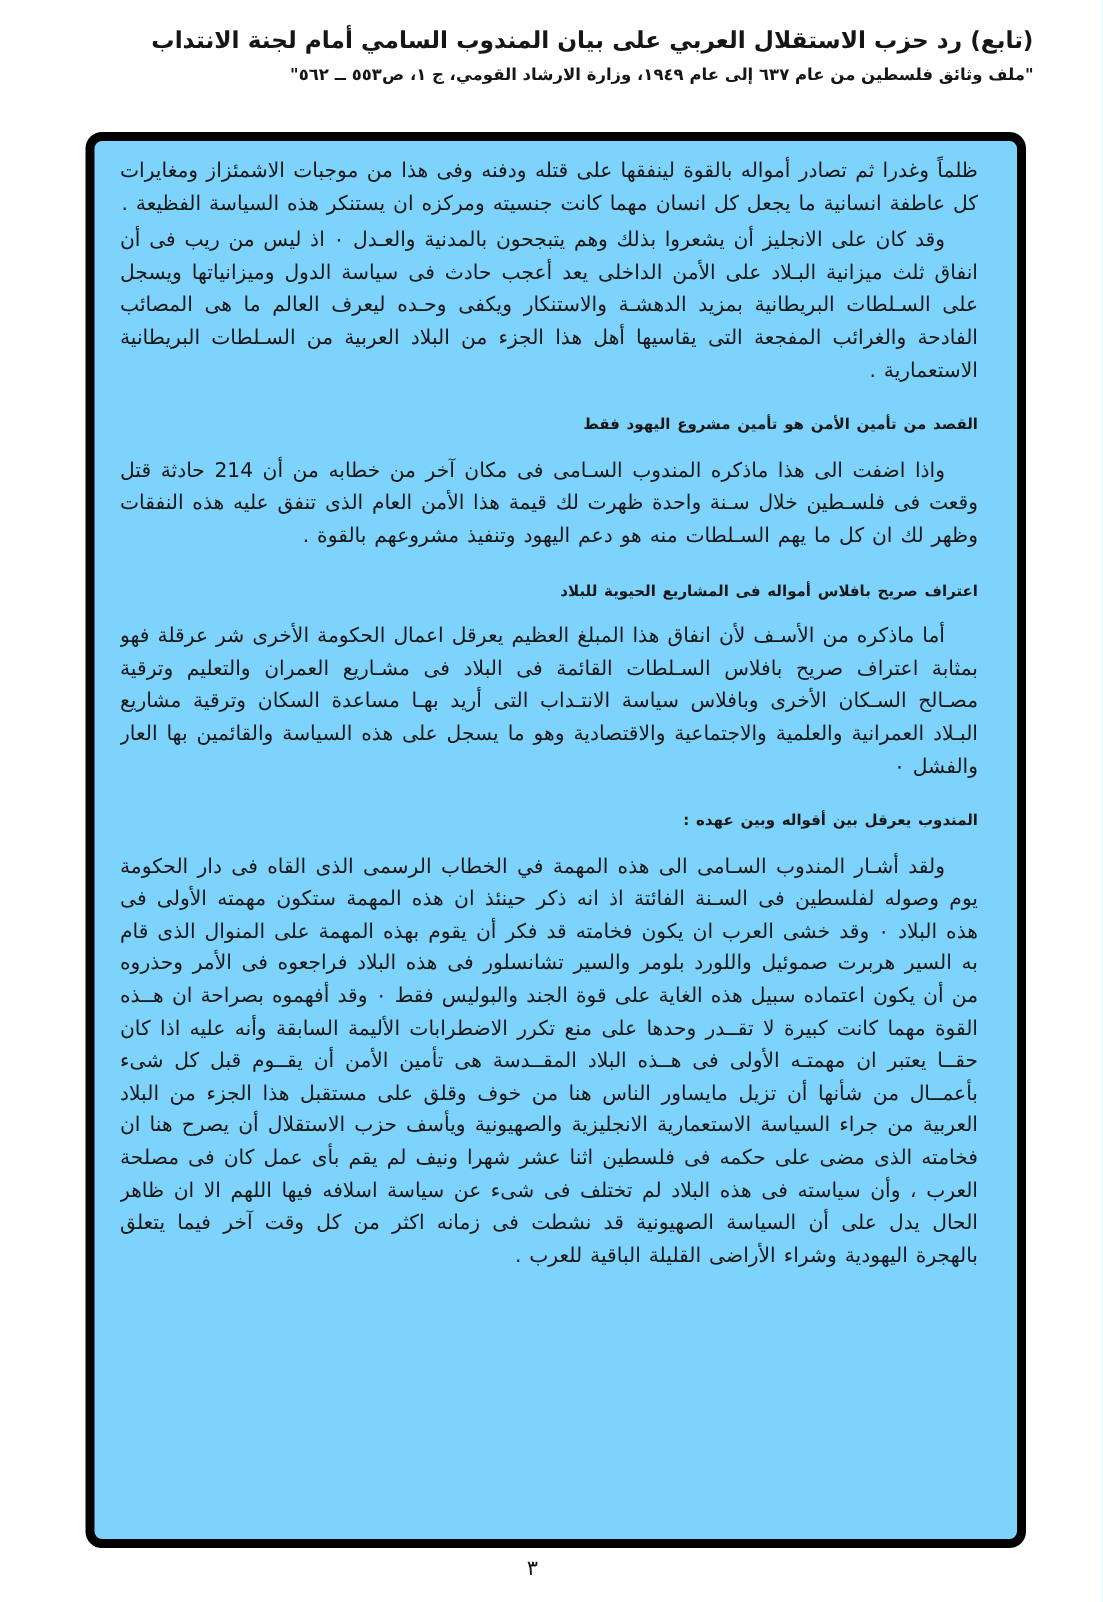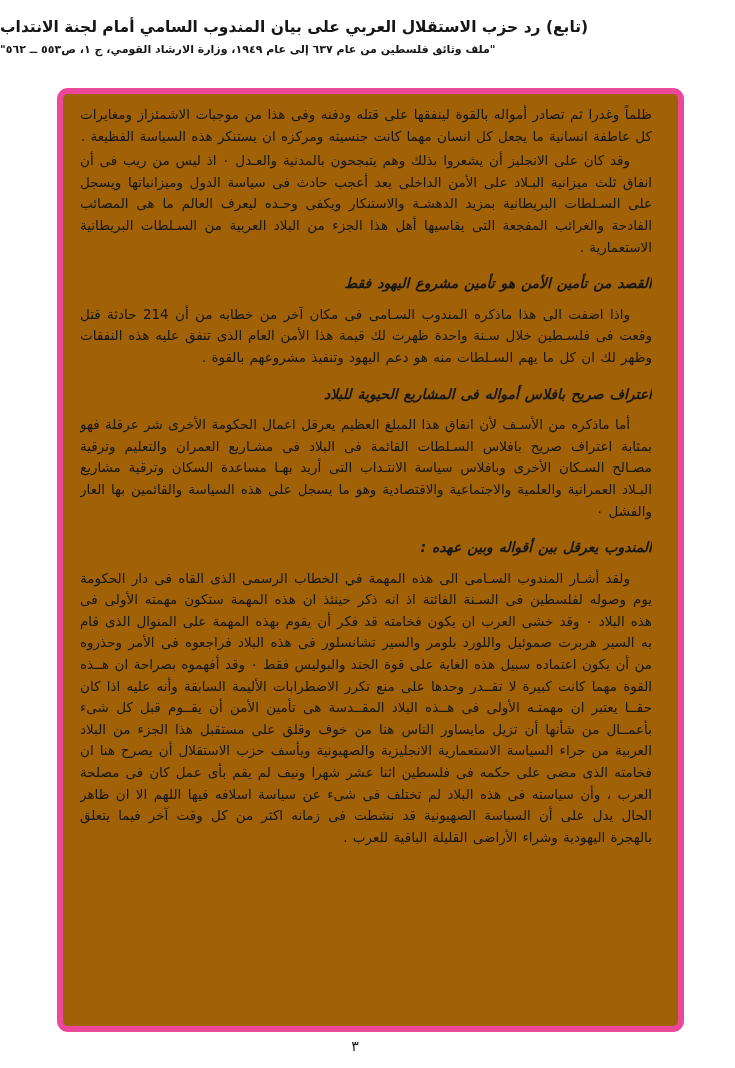--- a/index.html
+++ b/index.html
@@ -14,43 +14,43 @@
     background: #ffffff;
     font-family: "DejaVu Sans", sans-serif;
     color: #161616;
     overflow: hidden;
   }
   .doc-header {
     position: absolute;
     top: 18px;
     left: 0;
     width: 689px;
-    text-align: left;
+    text-align: right;
     direction: rtl;
   }
   .doc-title {
     font-size: 15.5px;
     font-weight: bold;
     letter-spacing: 0;
   }
   .doc-source {
     margin-top: 7px;
     font-size: 11px;
     font-weight: bold;
   }
   .green-box {
     position: absolute;
     left: 57px;
     top: 88px;
     width: 627px;
     height: 944px;
-    border: 6px solid #ec4899;
+    border: 6px solid #000000;
     border-radius: 11px;
     box-sizing: border-box;
-    background: #a16207;
+    background: #7dd3fc;
   }
   .body-text {
     position: absolute;
     top: 10px;
     right: 26px;
     width: 572px;
     height: 918px;
     direction: rtl;
     text-align: justify;
     font-size: 13.5px;
@@ -59,25 +59,24 @@
     word-spacing: 1px;
   }
   .para {
     margin: 0 0 3px 0;
     text-indent: 22px;
   }
   .para.no-indent {
     text-indent: 0;
   }
   .heading {
-    font-size: 14px;
+    font-size: 10px;
     font-weight: bold;
     margin: 15px 0 9px 0;
     text-indent: 0;
-    font-style: italic;
   }
   .page-number {
     position: absolute;
     top: 1038px;
     left: 0;
     width: 710px;
     text-align: center;
     font-size: 14px;
     color: #111111;
   }

